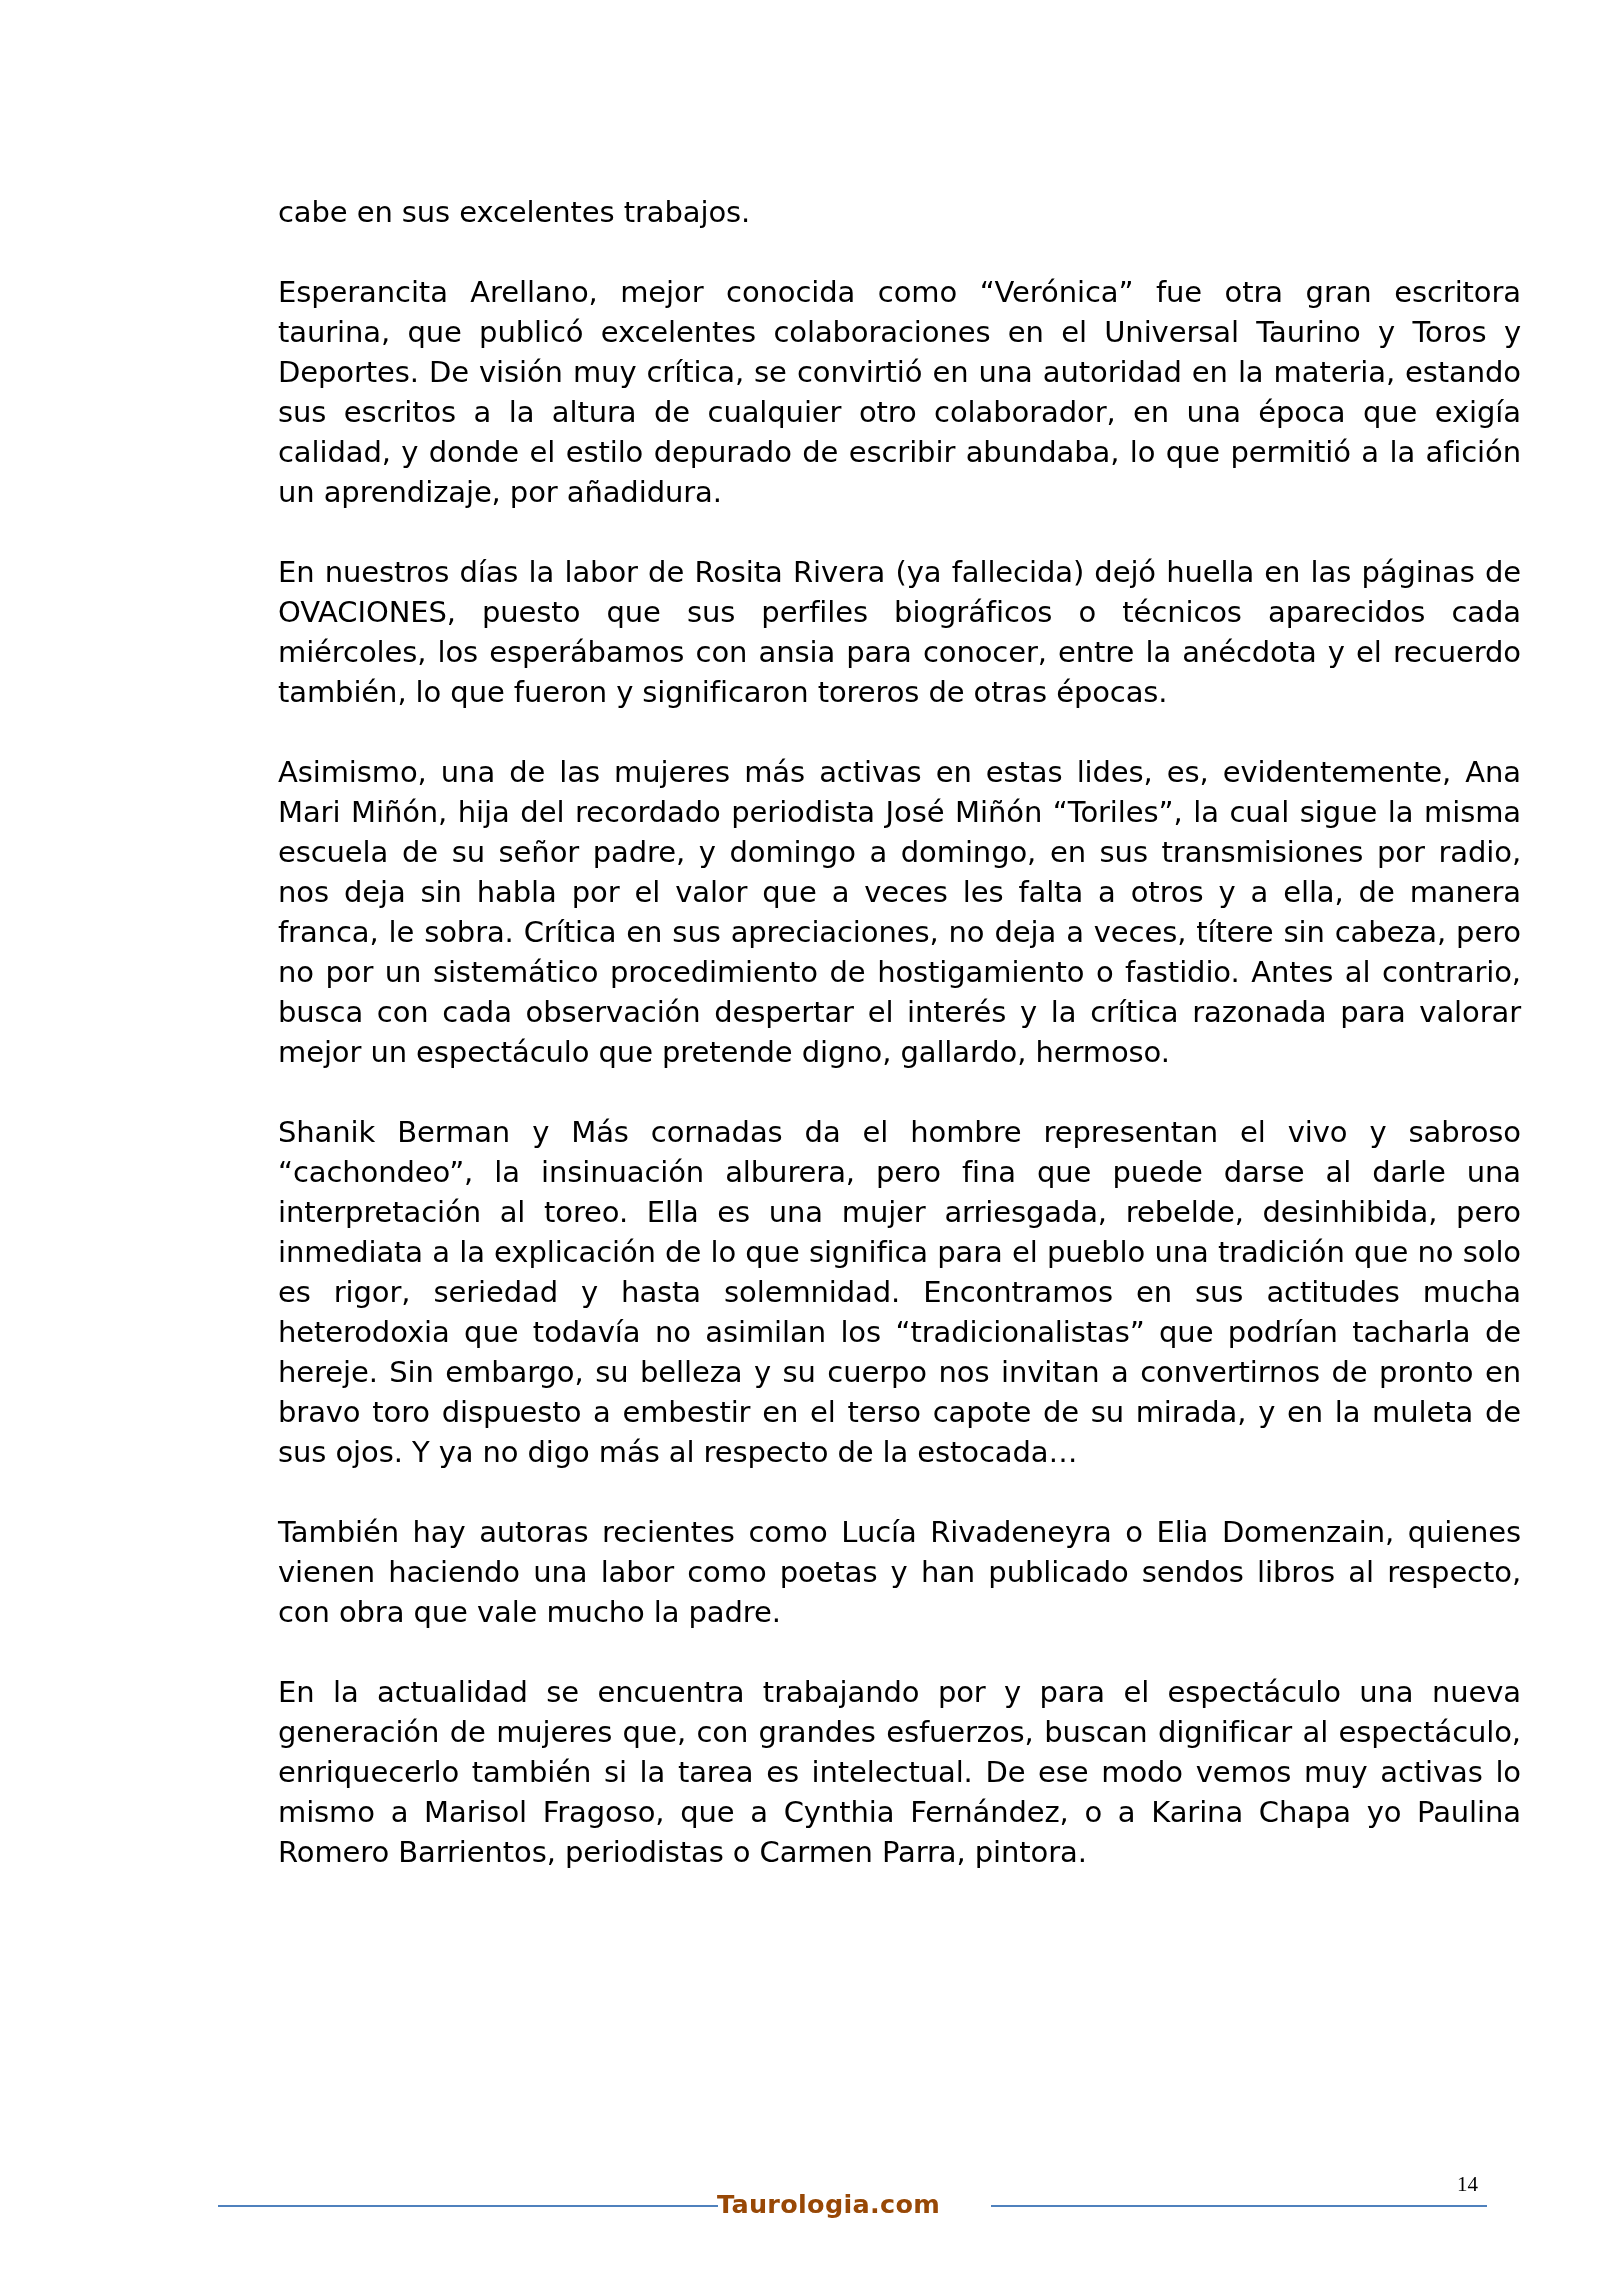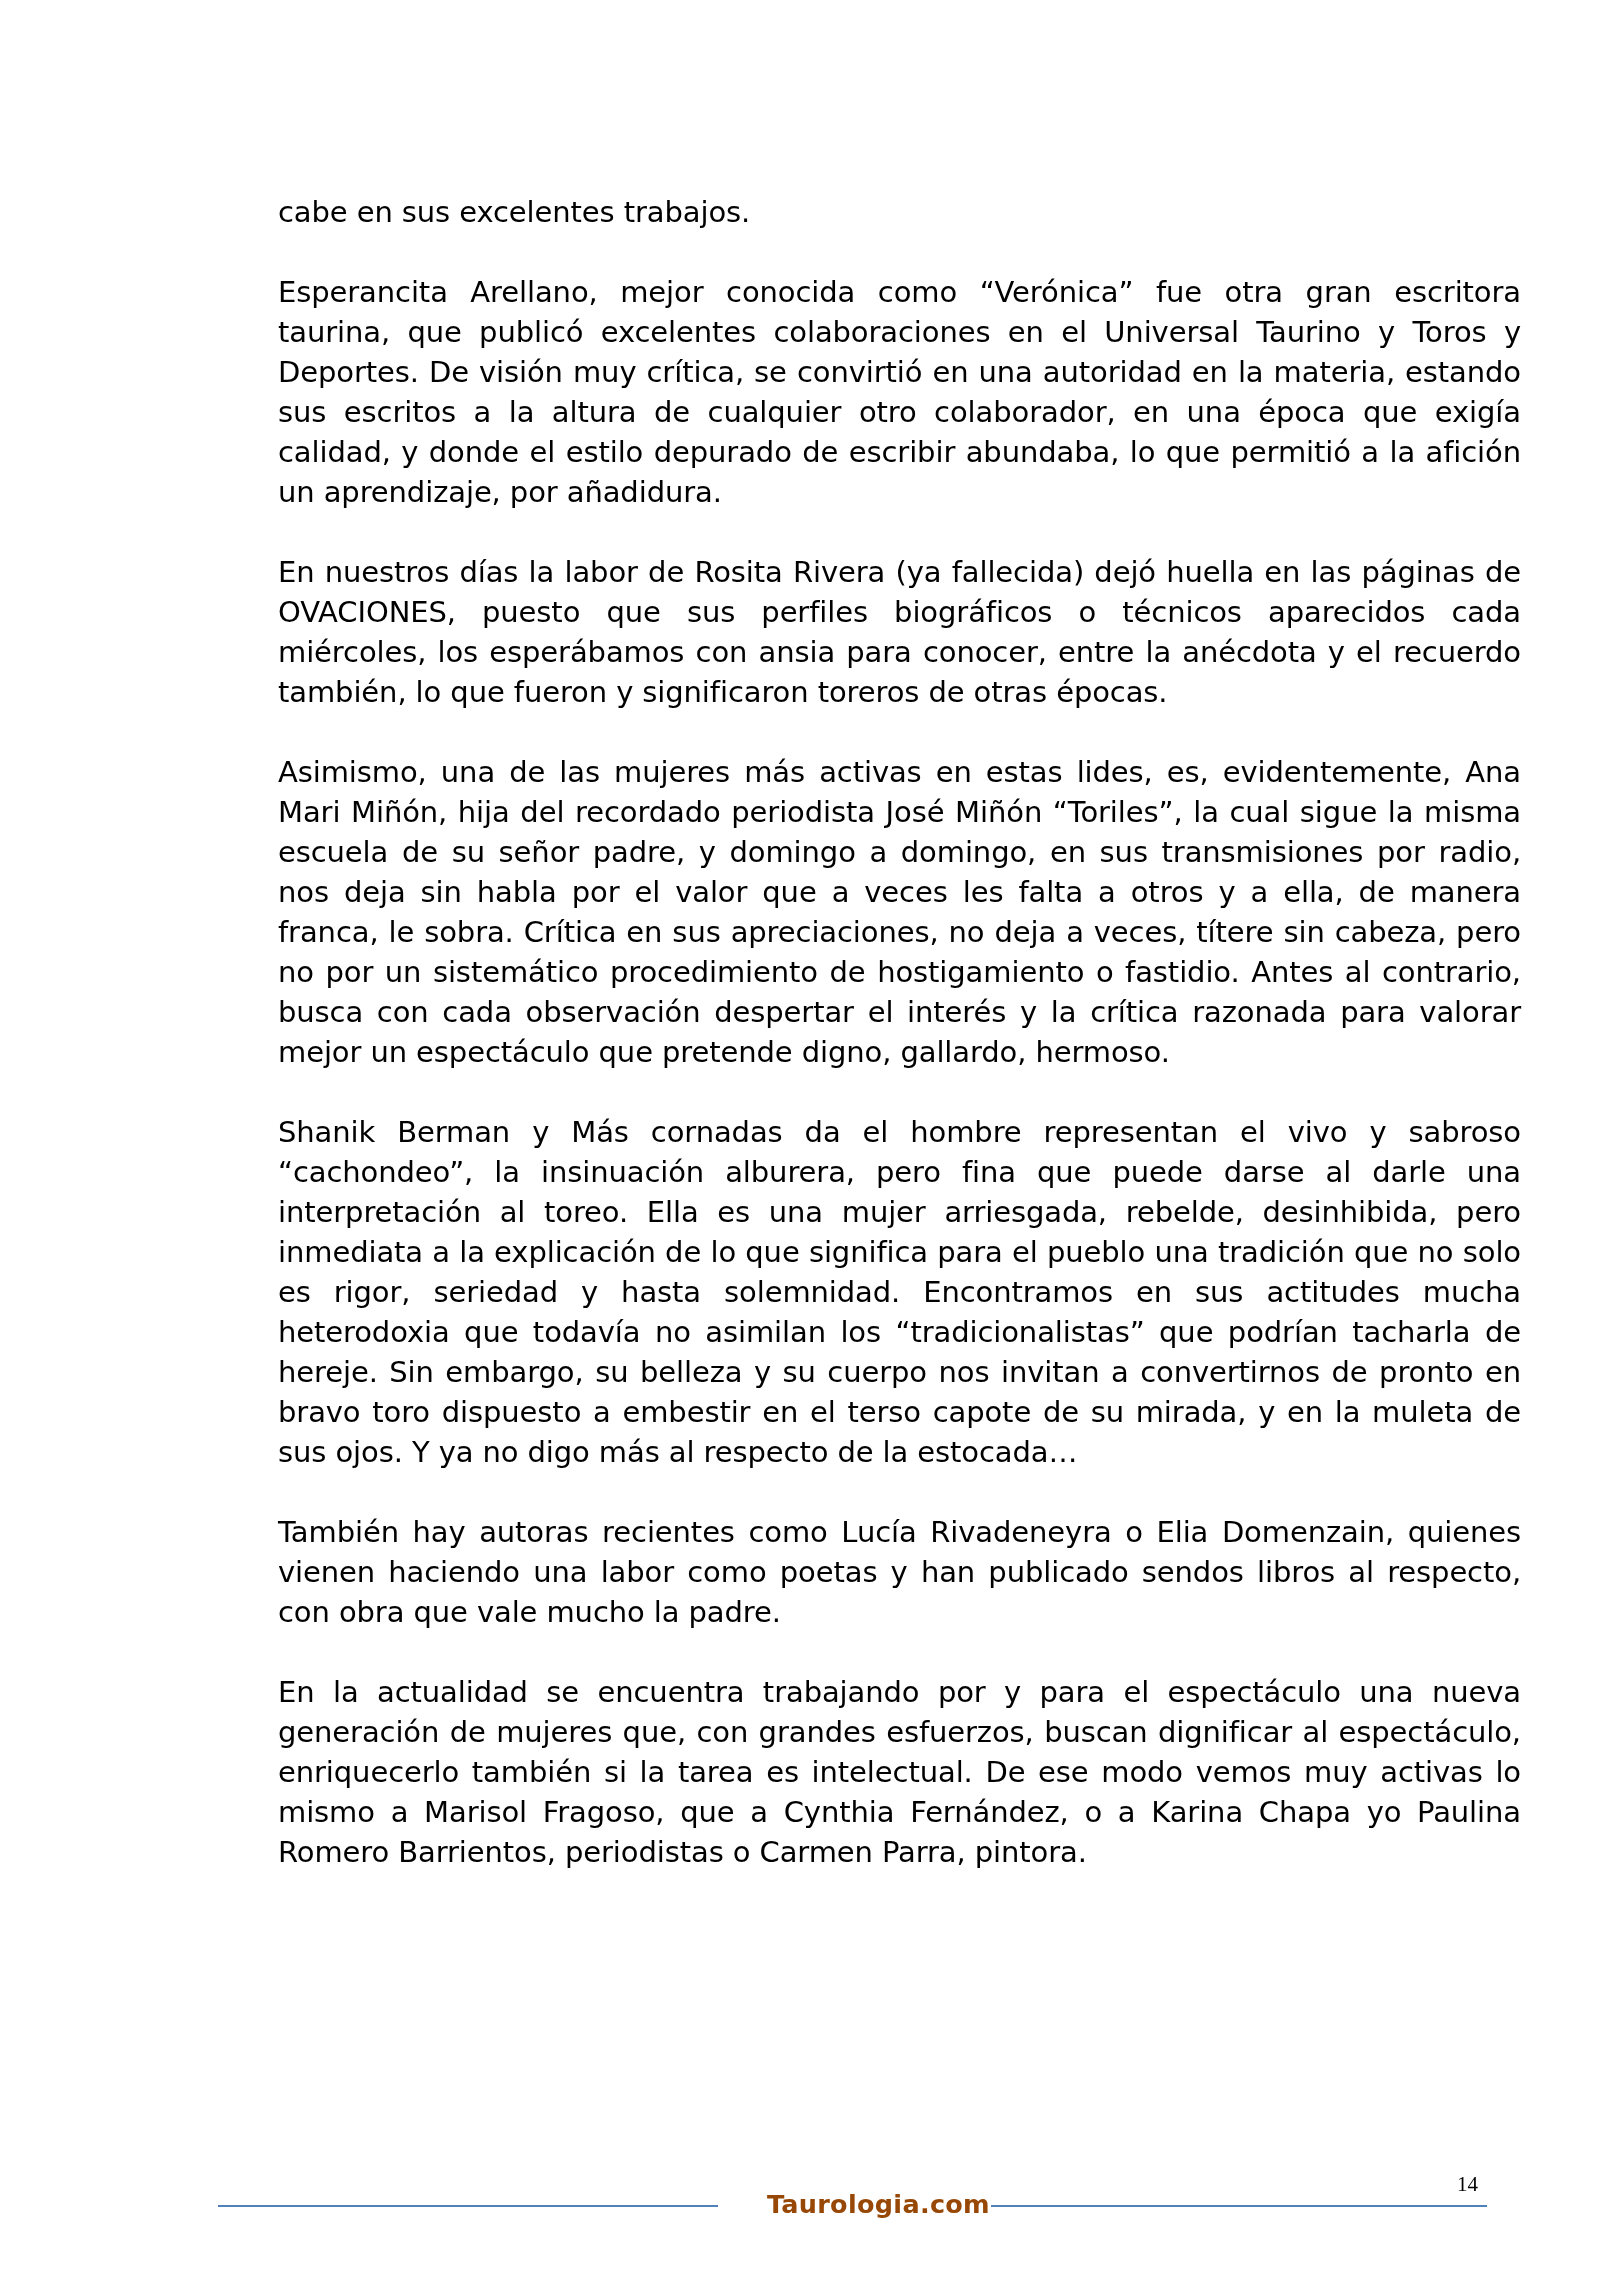--- a/index.html
+++ b/index.html
@@ -52,21 +52,21 @@
       height: 2px;
       background: #4f81bd;
     }
     .footer-rule.left { left: 218px; width: 500px; }
     .footer-rule.right { left: 991px; width: 496px; }
     .footer-brand {
       position: absolute;
       left: 717px;
       width: 273px;
       top: 2189px;
-      text-align: right;
+      text-align: left;
       font-family: "DejaVu Sans", sans-serif;
       font-weight: bold;
       font-size: 25.5px;
       color: #984806;
       letter-spacing: 0.3px;
     }
   </style>
 </head>
 <body>
 

